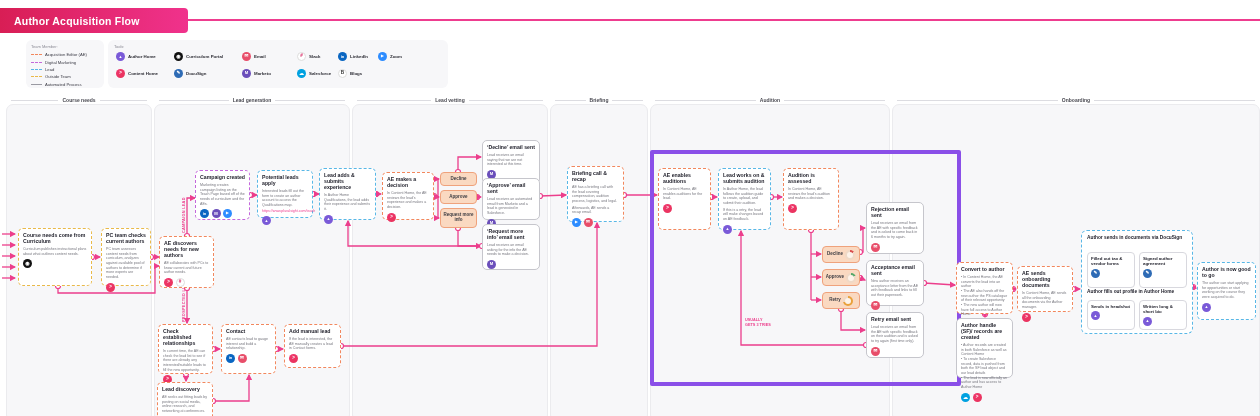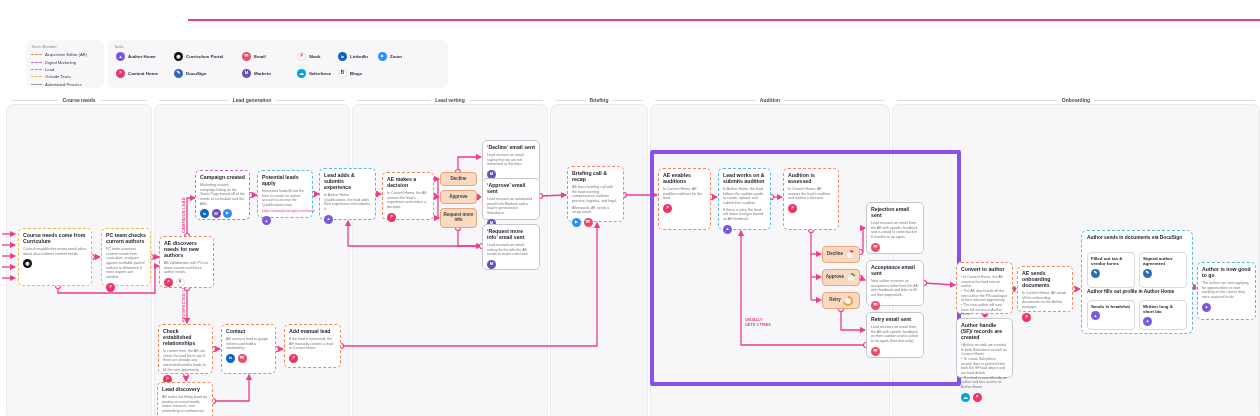--- a/index.html
+++ b/index.html
@@ -80,20 +80,23 @@
         transform:rotate(-90deg);transform-origin:left top;white-space:nowrap;z-index:4;}
   .note{position:absolute;color:#ec3e8c;font-size:3.8px;font-weight:bold;line-height:1.35;
         white-space:pre-line;z-index:4;}
   svg.flow{position:absolute;left:0;top:0;z-index:2;}
 </style>
 </head>
 <body>
 
 <div class="canvas">
 
+  <div class="banner">
+    <span>Author Acquisition Flow</span>
+  </div>
   <div class="banner-rule"></div>
 
   <div class="panel panel-team">
     <h5>Team Member:</h5>
     <div class="lg-item">
         <span class="lg-swatch sw-ae"></span>
         <b>Acquisition Editor (AE)</b>
       </div>
     <div class="lg-item">
         <span class="lg-swatch sw-dm"></span>

